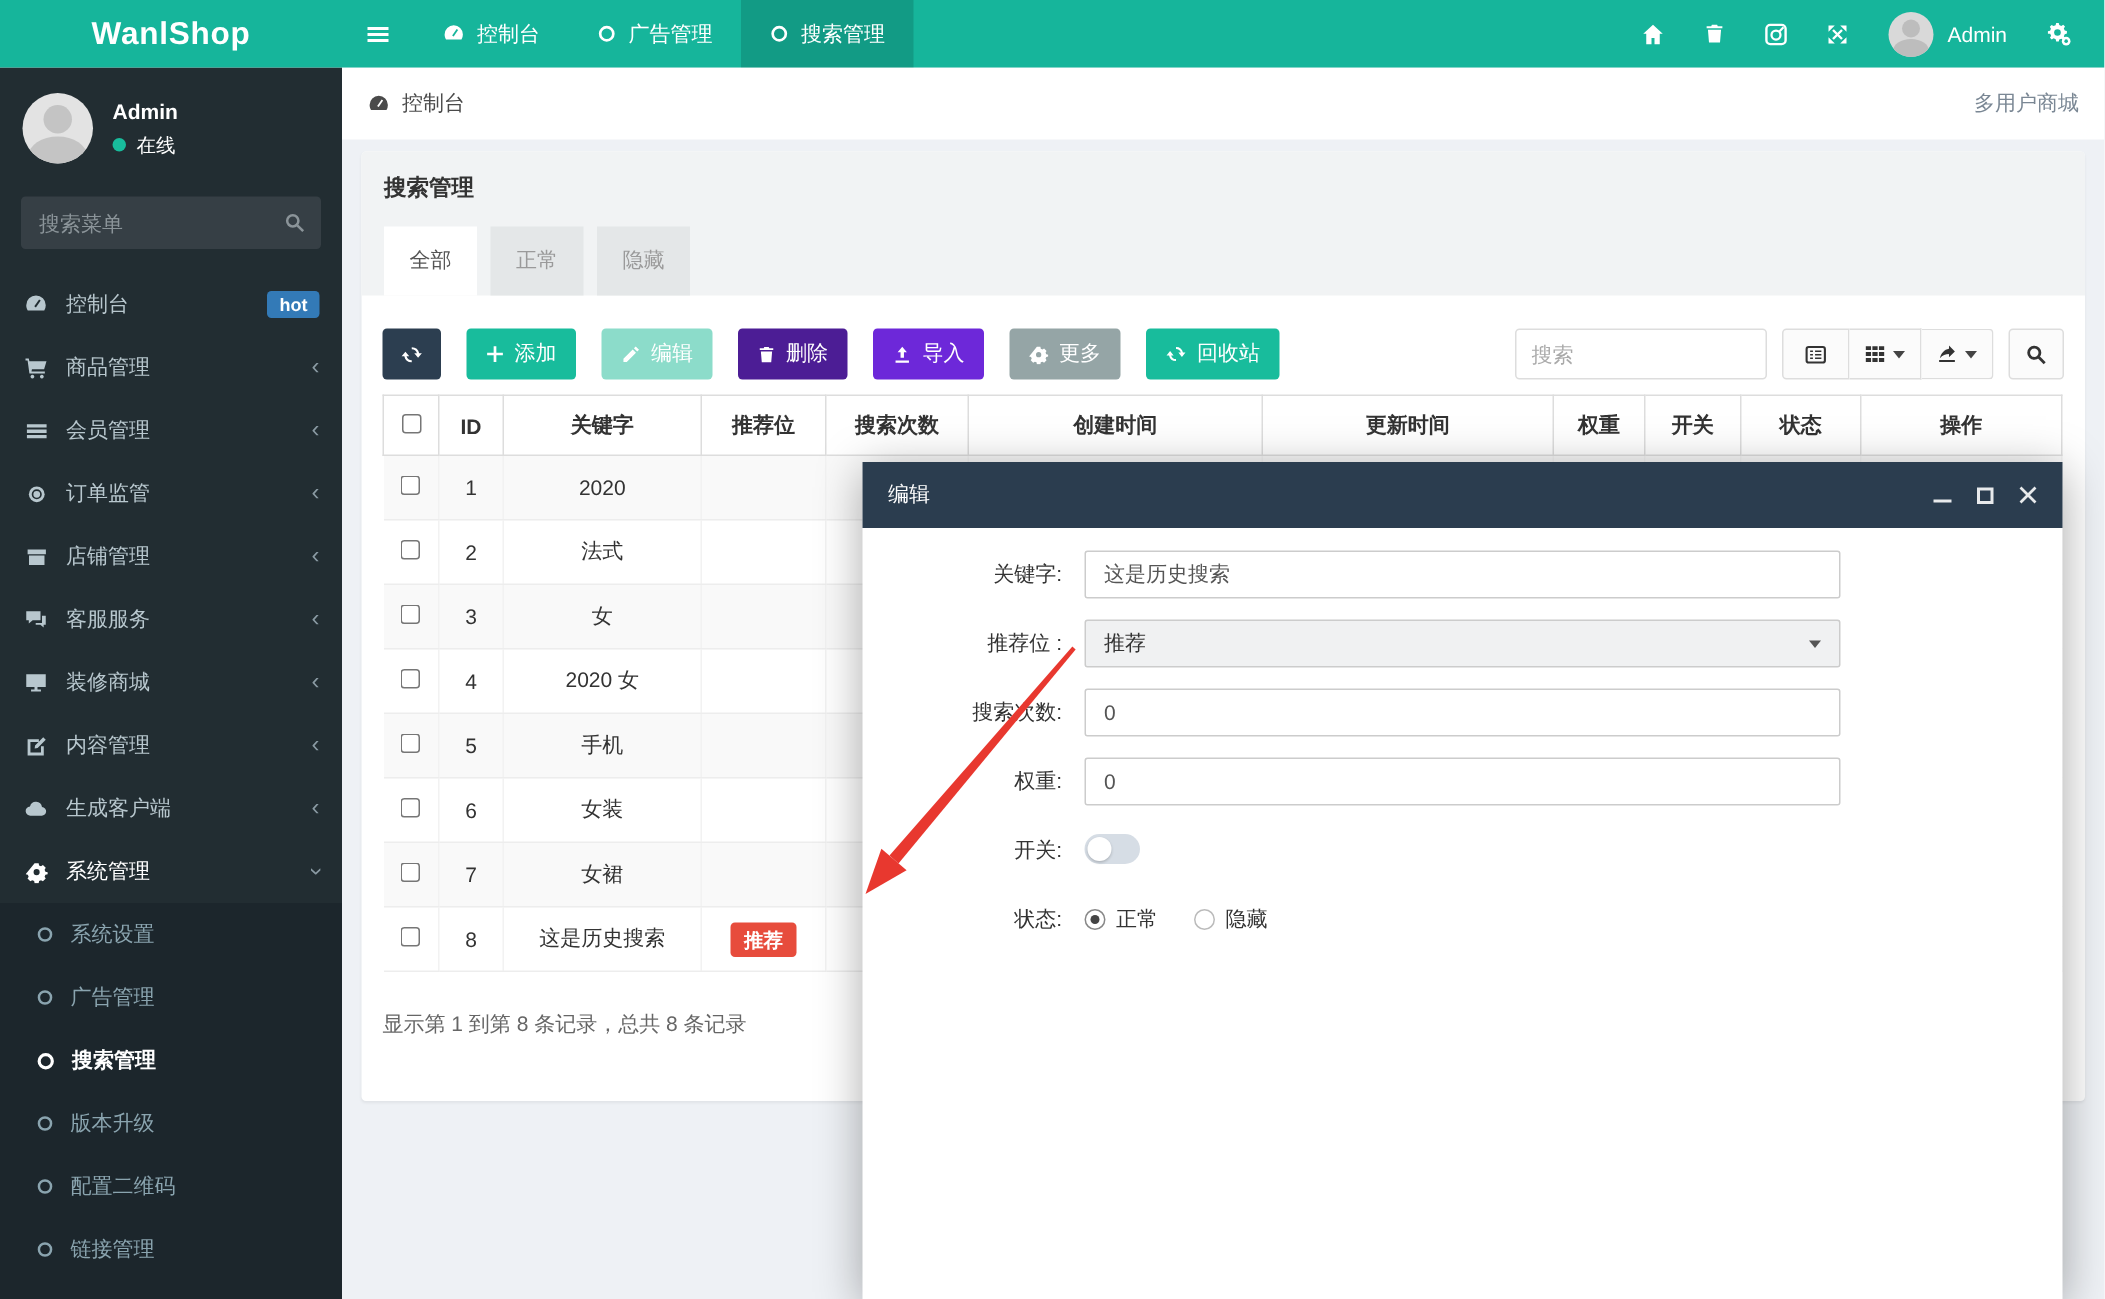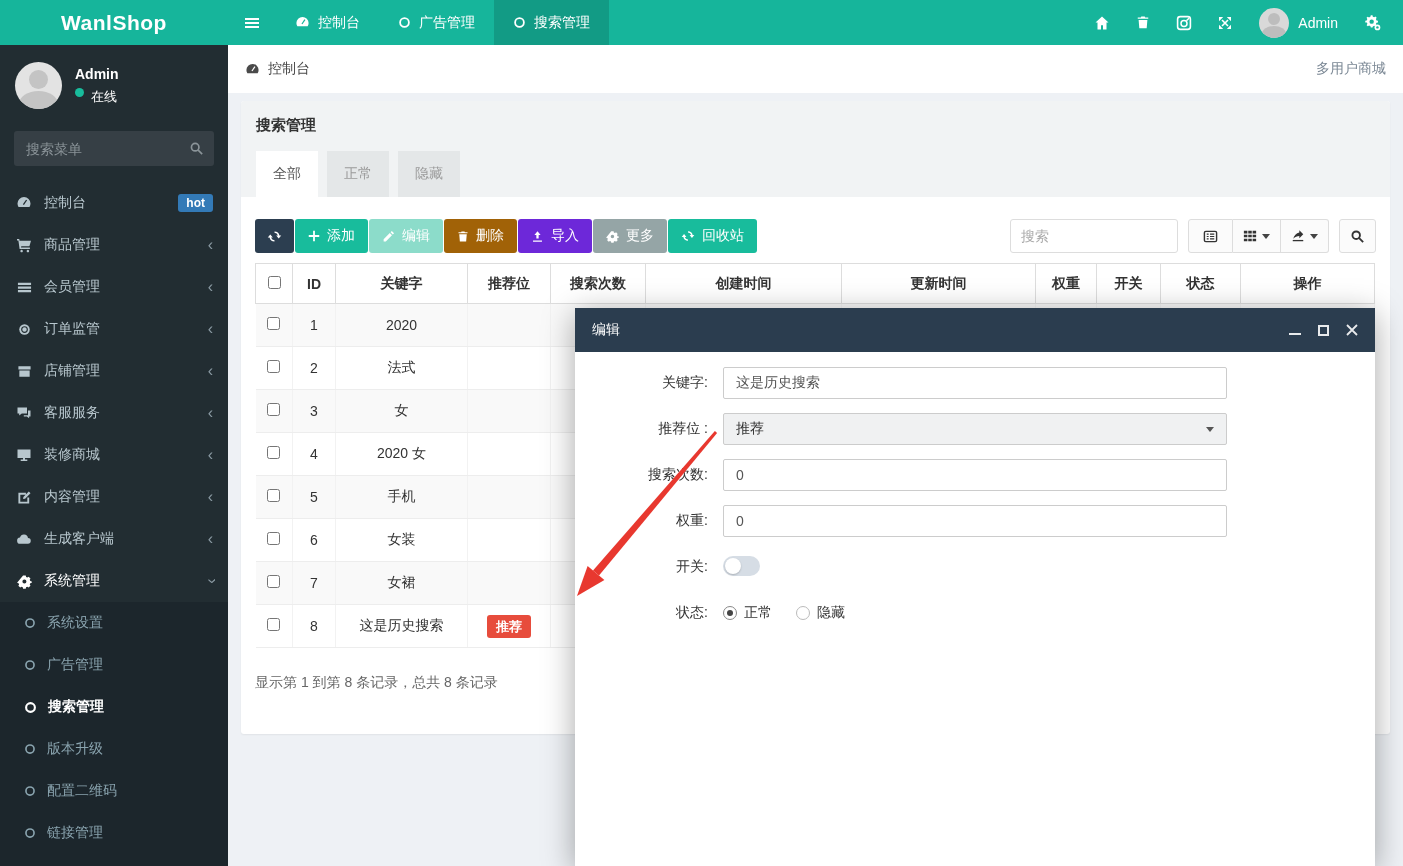--- a/index.html
+++ b/index.html
@@ -21,21 +21,21 @@
   .avatar-sm::after { content:""; position:absolute; left:3px; top:18px; width:24px; height:16px; border-radius:50%; background:#bdbdbd; }
   svg.ic { display:block; }
 
   
   .sidebar { position:absolute; top:45px; left:0; width:228px; bottom:0; background:#222d32; overflow:hidden; z-index:10; }
   .user-panel { display:flex; gap:13px; padding:17px 15px 14px; align-items:center; }
   .avatar-lg { width:47px; height:47px; border-radius:50%; background:#e3e3e3; position:relative; overflow:hidden; flex:none; }
   .avatar-lg::before { content:""; position:absolute; left:14px; top:8px; width:19px; height:19px; border-radius:50%; background:#c4c4c4; }
   .avatar-lg::after { content:""; position:absolute; left:4px; top:29px; width:39px; height:26px; border-radius:50%; background:#c4c4c4; }
   .u-name { color:#fff; font-weight:bold; font-size:14px; }
-  .u-status { margin-top:6px; color:#fff; font-size:13px; display:flex; gap:7px; }
+  .u-status { margin-top:6px; color:#fff; font-size:13px; display:flex; align-items:center; gap:7px; }
   .dot { width:9px; height:9px; border-radius:50%; background:#18bc9c; display:inline-block; }
   .side-search { margin:8px 14px 16px; position:relative; }
   .side-search input { width:100%; height:35px; background:#363f45; border:none; border-radius:3px; color:#ccc; font-size:14px; padding:0 32px 0 12px; outline:none; }
   .side-search input::placeholder { color:#8b9499; }
   .side-search .mag { position:absolute; right:10px; top:10px; color:#8b9499; }
   .menu { list-style:none; }
   .m-item { height:42px; display:flex; align-items:center; padding:0 15px; gap:11px; color:#b8c7ce; font-size:14px; cursor:pointer; }
   .m-item .mi { width:18px; display:flex; justify-content:center; flex:none; }
   .m-item .lbl { flex:1; }
   .chev { color:#8a9aa3; font-size:16px; line-height:1; display:inline-block; }
@@ -54,25 +54,25 @@
   .panel { background:#fff; border-radius:3px; box-shadow:0 1px 2px rgba(0,0,0,.06); }
   .panel-head { background:#f1f3f4; border-radius:3px 3px 0 0; padding:15px 15px 0; }
   .p-title { font-size:15px; font-weight:bold; color:#333; }
   .p-sub { font-size:14px; color:#555; margin-top:7px; }
   .tabs { display:flex; gap:9px; margin-top:16px; }
   .tab { padding:14px 17px; font-size:14px; color:#9a9a9a; background:#e4e7e8; cursor:pointer; }
   .tab.active { background:#fff; color:#555; }
   .panel-body { padding:22px 14px 42px; }
   .tools { display:flex; align-items:center; }
   .btn { height:34px; border:none; border-radius:3px; color:#fff; font-size:14px; display:inline-flex; align-items:center; gap:7px; padding:0 13px; cursor:pointer; font-family:inherit; }
-  .btn + .btn { margin-left:1px; }
+  .btn + .btn { margin-left:17px; }
   .btn-refresh { background:#2c3e50; width:39px; justify-content:center; padding:0; }
   .btn-add, .btn-recycle { background:#18bc9c; }
   .btn-edit { background:#8cdcca; }
-  .btn-del { background:#a16207; }
+  .btn-del { background:#4c1d95; }
   .btn-import { background:#6d28d9; }
   .btn-more { background:#95a5a6;justify-content:center; }
   .tools-right { margin-left:auto; display:flex; align-items:center; }
   .search-box { width:168px; height:34px; border:1px solid #ddd; border-radius:3px; padding:0 10px; font-size:14px; color:#555; outline:none; font-family:inherit; }
   .search-box::placeholder { color:#aaa; }
   .bgroup { display:flex; margin-left:10px; }
   .gbtn { height:34px; min-width:45px; background:#fbfbfb; border:1px solid #ddd; color:#333; display:inline-flex; align-items:center; justify-content:center; gap:5px; cursor:pointer; padding:0 10px; }
   .gbtn + .gbtn { border-left:none; }
   .gbtn:first-child { border-radius:3px 0 0 3px; }
   .gbtn:last-child { border-radius:0 3px 3px 0; }

